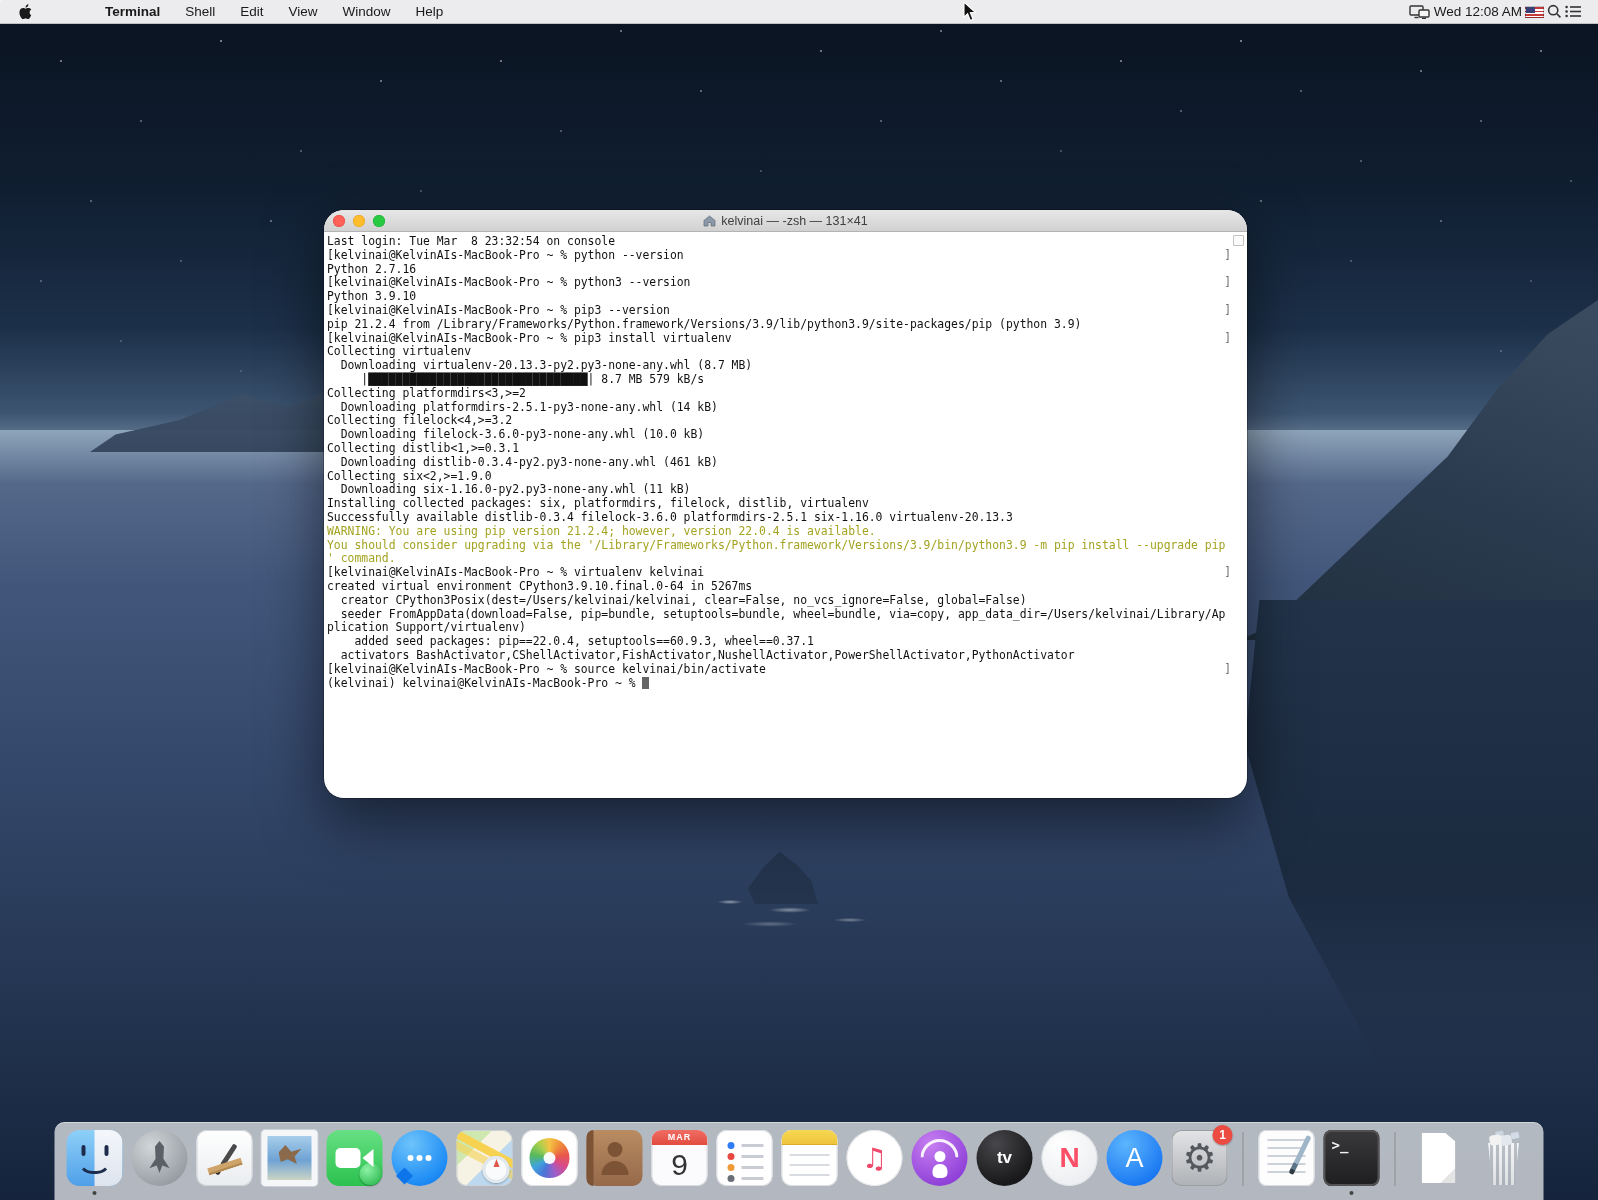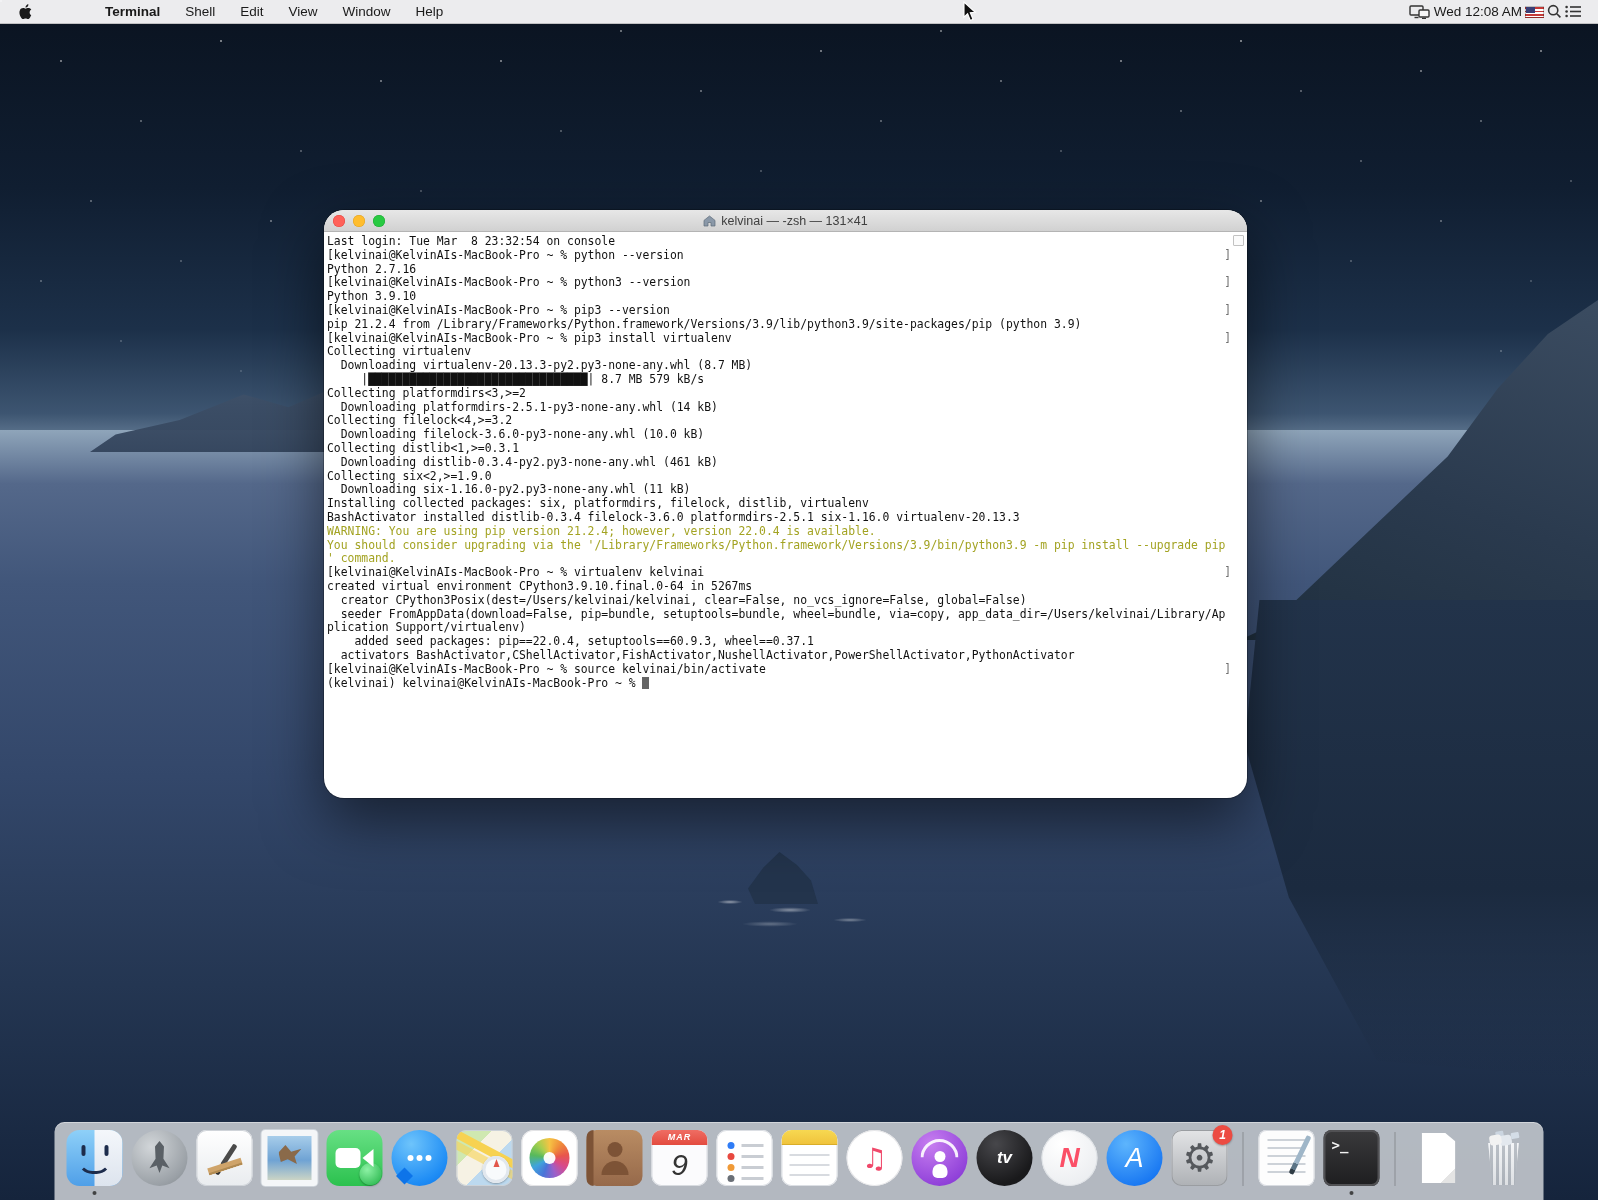--- a/index.html
+++ b/index.html
@@ -89,21 +89,21 @@
   .tline.warn { color:#a3a322; }
   .tline .rb { position:absolute; right:16px; top:0; color:#6e6e6e; }
   .cur { display:inline-block; width:6.5px; height:12px; background:#656565; vertical-align:-2px; }
   .scroll-corner { position:absolute; top:3px; right:3px; width:11px; height:11px;
     border:1px solid #c2c2c2; background:#fbfbfb; border-radius:1px; }
 
   
   .dock { position:absolute; left:50%; transform:translateX(-50%); bottom:0; height:78px;
     display:flex; align-items:flex-start; gap:9px; padding:8px 12px 0;
     background:rgba(207,210,215,.85); border-radius:10px 10px 0 0;
-    box-shadow:inset 0 1px 0 rgba(255,255,255,.4); z-index:40;font-style:italic; }
+    box-shadow:inset 0 1px 0 rgba(255,255,255,.4); z-index:40; }
   .dock-item { position:relative; width:56px; height:56px; flex:none; }
   .run-dot { position:absolute; bottom:-9px; left:50%; width:4px; height:4px; margin-left:-2px;
     border-radius:50%; background:rgba(45,45,45,.85); }
   .badge { position:absolute; top:-5px; right:-5px; min-width:20px; height:20px; border-radius:10px;
     background:#ec4b42; color:#fff; font-size:12px; font-weight:700; display:flex; align-items:center;
     justify-content:center; box-shadow:0 1px 2px rgba(0,0,0,.3); z-index:5; padding:0 5px; }
   .dock-divider { width:1px; height:54px; background:rgba(60,60,60,.35); margin:2px 6px 0; flex:none; }
   .app-icon { position:absolute; inset:0; }
   .app-icon i { display:none; }
   .glyph { position:absolute; inset:0; display:flex; align-items:center; justify-content:center; }
@@ -316,21 +316,21 @@
         <div class="tline"><span>     |████████████████████████████████| 8.7 MB 579 kB/s</span></div>
         <div class="tline"><span>Collecting platformdirs&lt;3,&gt;=2</span></div>
         <div class="tline"><span>  Downloading platformdirs-2.5.1-py3-none-any.whl (14 kB)</span></div>
         <div class="tline"><span>Collecting filelock&lt;4,&gt;=3.2</span></div>
         <div class="tline"><span>  Downloading filelock-3.6.0-py3-none-any.whl (10.0 kB)</span></div>
         <div class="tline"><span>Collecting distlib&lt;1,&gt;=0.3.1</span></div>
         <div class="tline"><span>  Downloading distlib-0.3.4-py2.py3-none-any.whl (461 kB)</span></div>
         <div class="tline"><span>Collecting six&lt;2,&gt;=1.9.0</span></div>
         <div class="tline"><span>  Downloading six-1.16.0-py2.py3-none-any.whl (11 kB)</span></div>
         <div class="tline"><span>Installing collected packages: six, platformdirs, filelock, distlib, virtualenv</span></div>
-        <div class="tline"><span>BashActivator installed distlib-0.3.4 filelock-3.6.0 platformdirs-2.5.1 six-1.16.0 virtualenv-20.13.3</span></div>
+        <div class="tline"><span>Successfully available distlib-0.3.4 filelock-3.6.0 platformdirs-2.5.1 six-1.16.0 virtualenv-20.13.3</span></div>
         <div class="tline warn"><span>WARNING: You are using pip version 21.2.4; however, version 22.0.4 is available.</span></div>
         <div class="tline warn"><span>You should consider upgrading via the '/Library/Frameworks/Python.framework/Versions/3.9/bin/python3.9 -m pip install --upgrade pip</span></div>
         <div class="tline warn"><span>' command.</span></div>
         <div class="tline"><span>[kelvinai@KelvinAIs-MacBook-Pro ~ % virtualenv kelvinai</span><span class="rb">]</span></div>
         <div class="tline"><span>created virtual environment CPython3.9.10.final.0-64 in 5267ms</span></div>
         <div class="tline"><span>  creator CPython3Posix(dest=/Users/kelvinai/kelvinai, clear=False, no_vcs_ignore=False, global=False)</span></div>
         <div class="tline"><span>  seeder FromAppData(download=False, pip=bundle, setuptools=bundle, wheel=bundle, via=copy, app_data_dir=/Users/kelvinai/Library/Ap</span></div>
         <div class="tline"><span>plication Support/virtualenv)</span></div>
         <div class="tline"><span>    added seed packages: pip==22.0.4, setuptools==60.9.3, wheel==0.37.1</span></div>
         <div class="tline"><span>  activators BashActivator,CShellActivator,FishActivator,NushellActivator,PowerShellActivator,PythonActivator</span></div>

